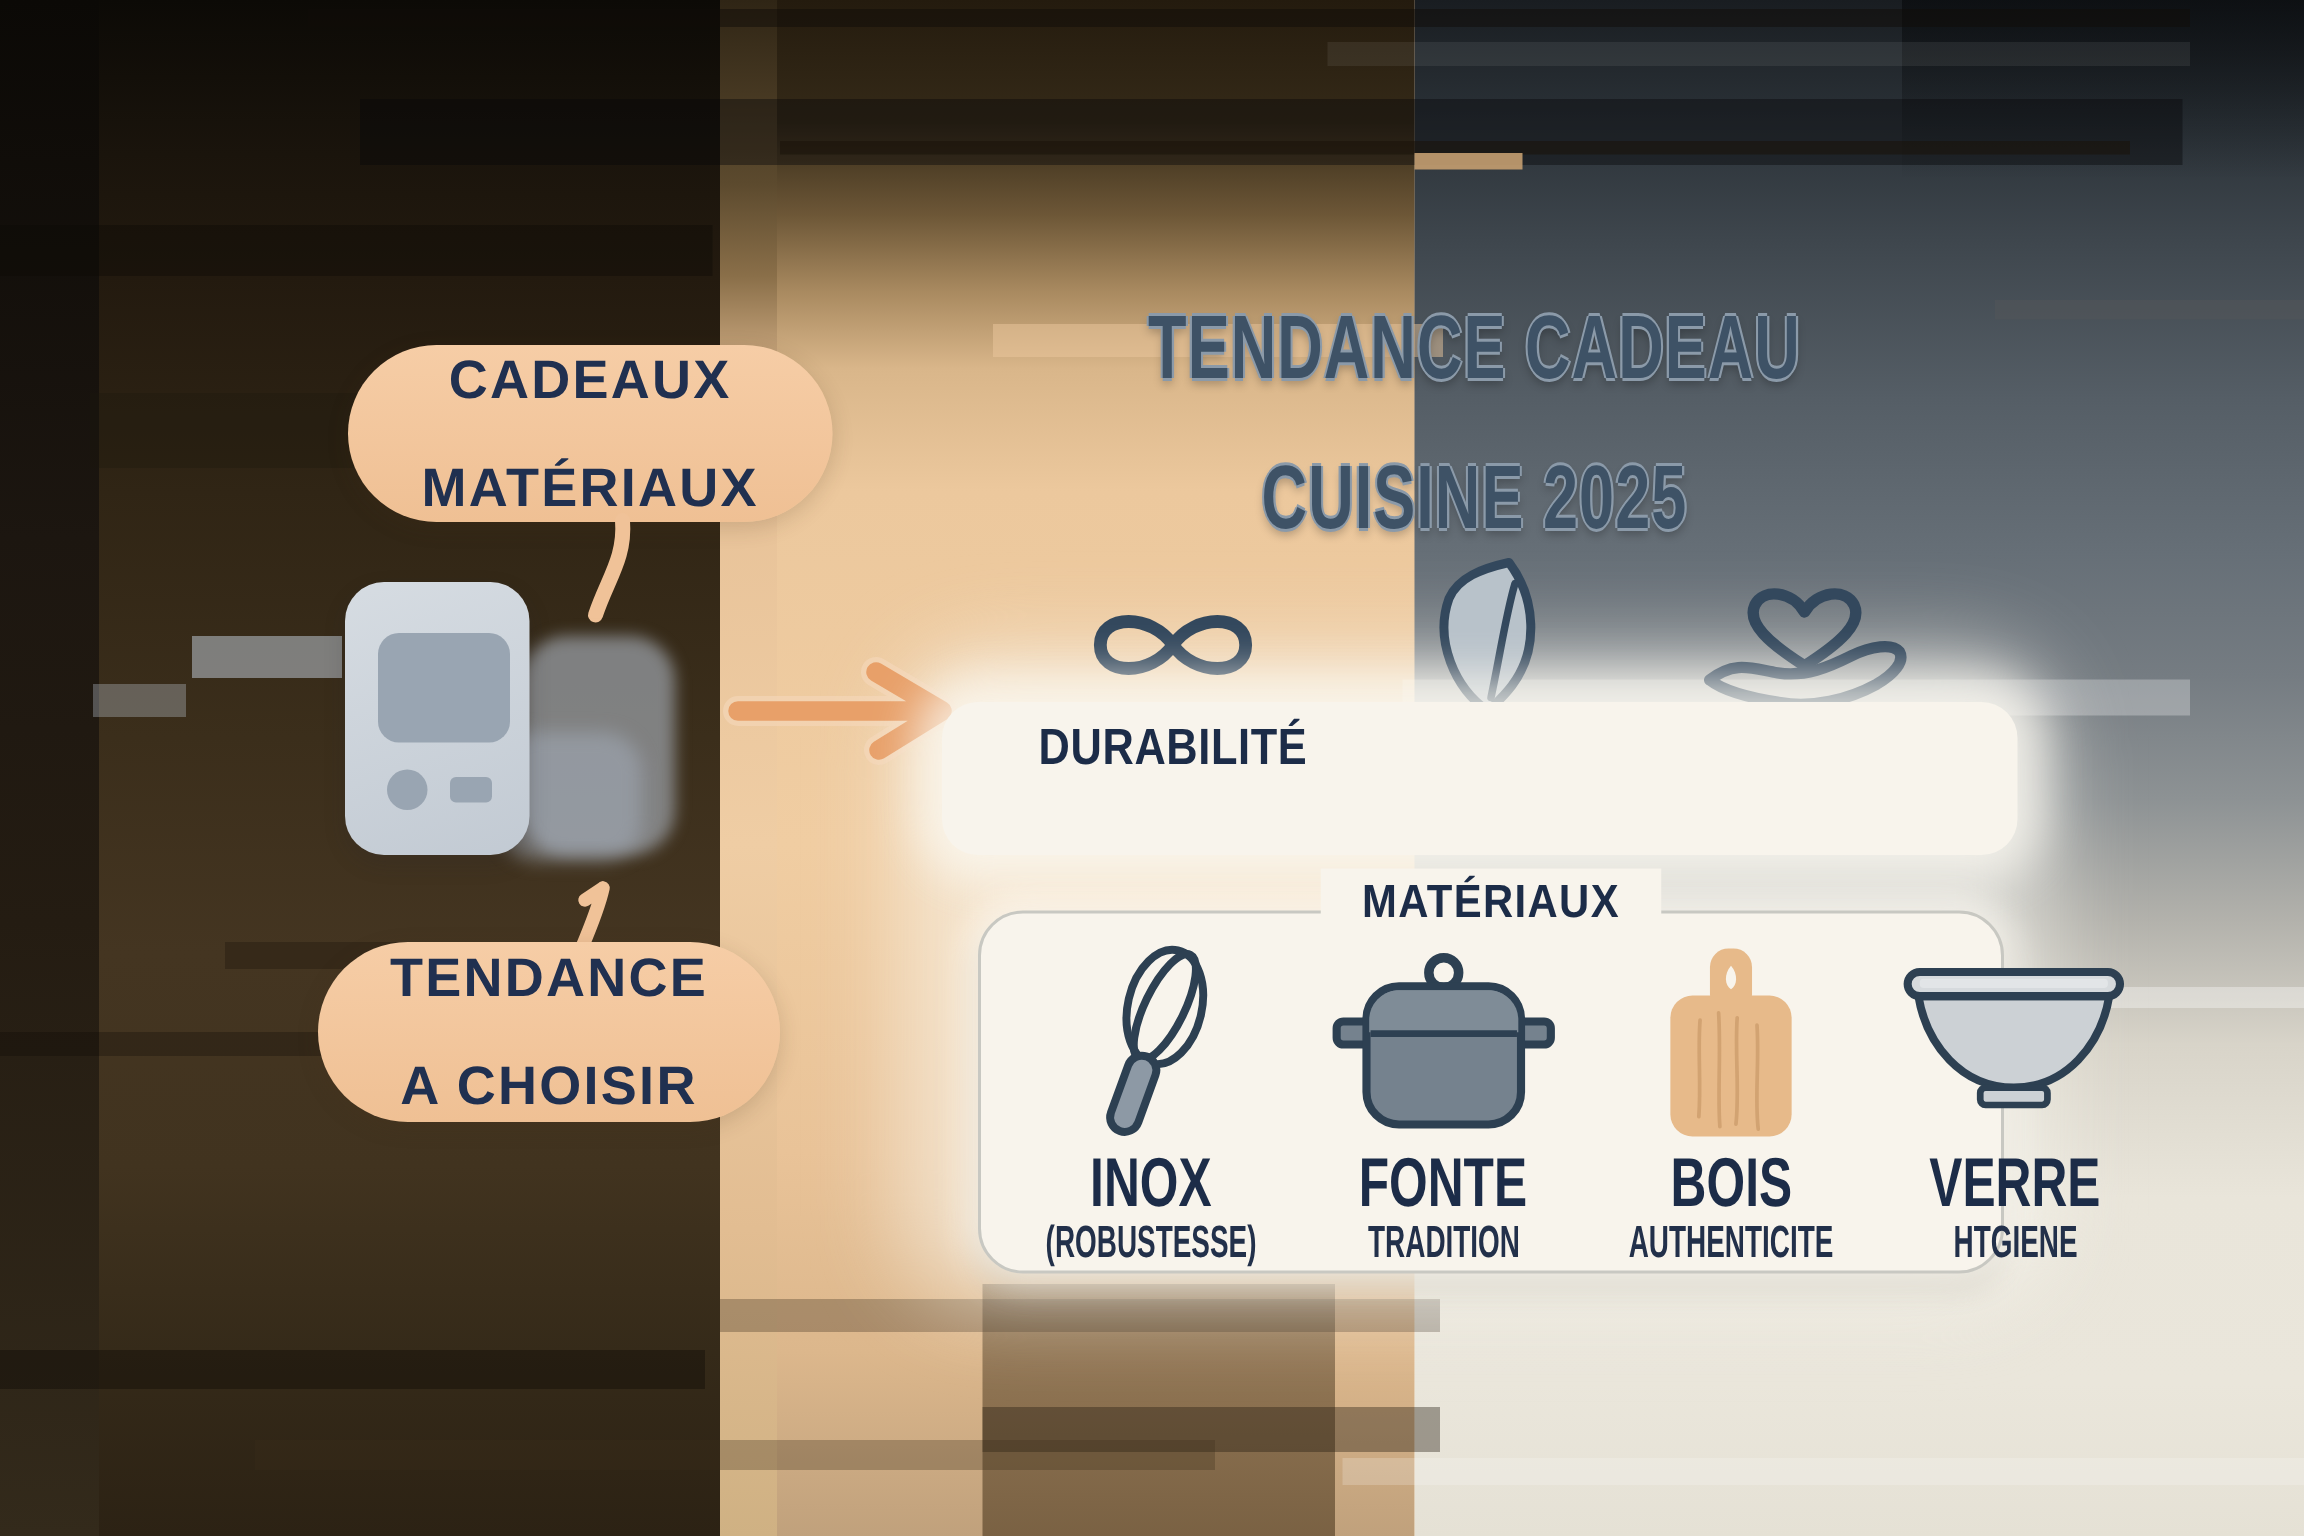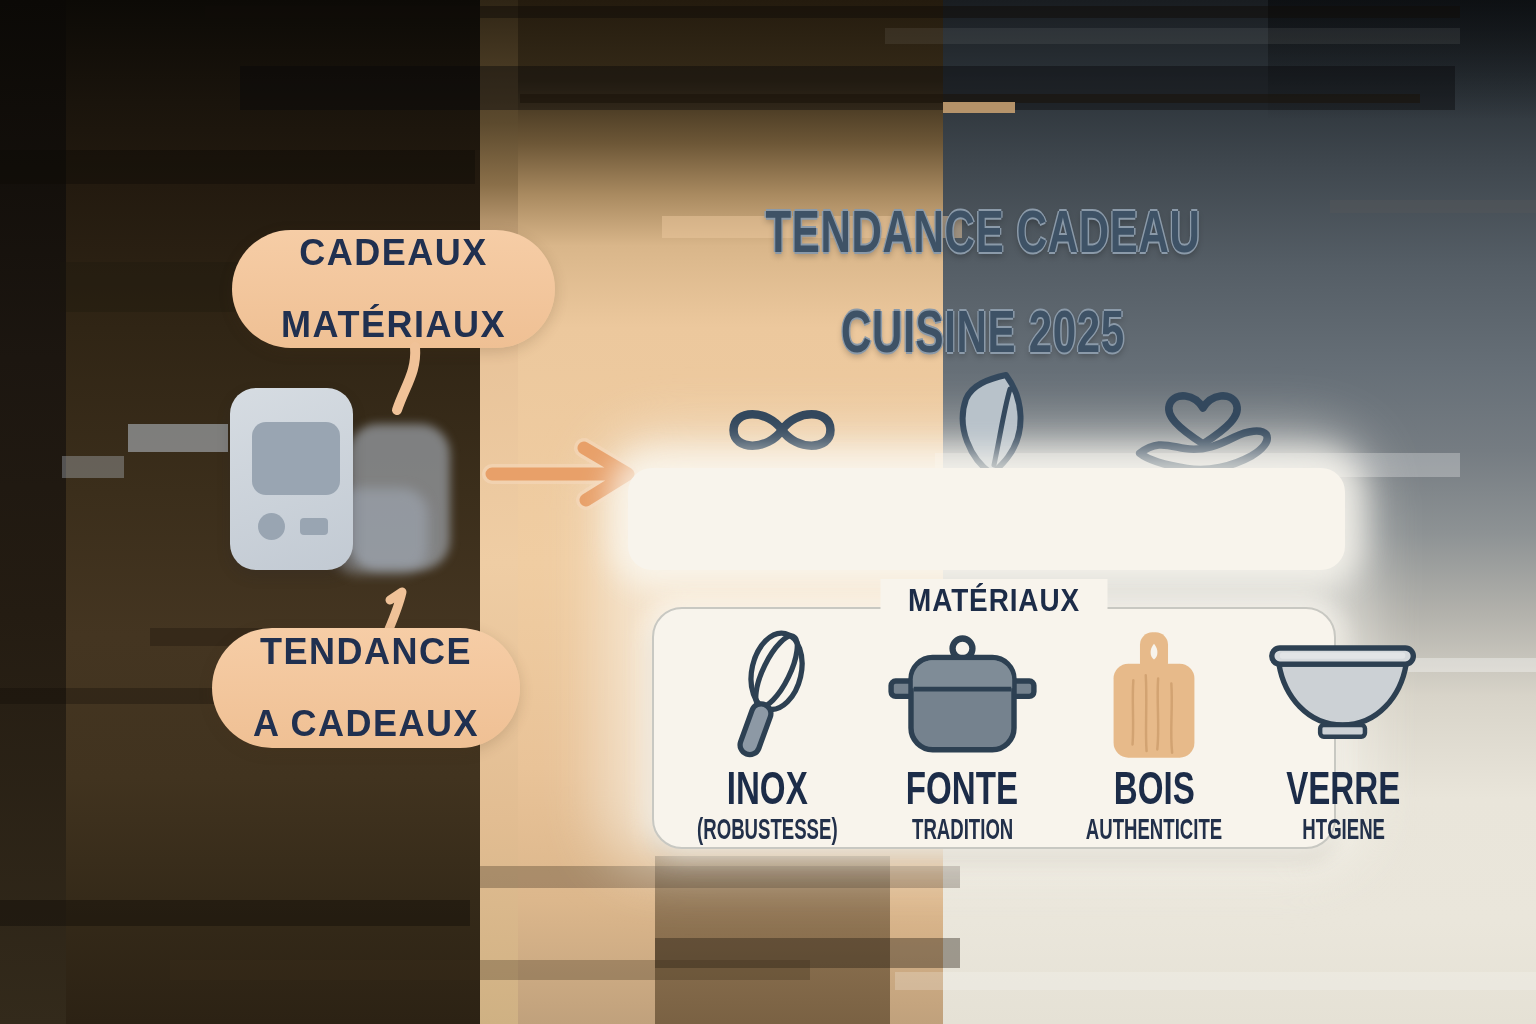--- a/index.html
+++ b/index.html
@@ -133,21 +133,21 @@
   <div class="abs app-body"></div>
   <div class="abs app-screen"></div>
   <div class="abs app-knob"></div>
   <div class="abs app-btn"></div>
 
   <svg class="abs" style="left:368px;top:584px" width="56" height="66" viewBox="0 0 56 66">
     <path d="M14,62 C22,42 30,26 34,8 M34,8 L22,16" fill="none" stroke="#f0c298" stroke-width="9" stroke-linecap="round" stroke-linejoin="round"></path>
   </svg>
   <div class="abs bubble bubble2">
     <span>TENDANCE</span>
-    <span>A CADEAUX</span>
+    <span>A CHOISIR</span>
   </div>
 
   <svg class="abs" style="left:478px;top:438px" width="180" height="72" viewBox="0 0 180 72">
     <g fill="none" stroke-linecap="round" stroke-linejoin="round">
       <path d="M14,36 H132 M106,10 L150,36 L108,62" stroke="#f6d9bd" stroke-width="20" opacity="0.55"></path>
       <path d="M14,36 H132 M106,10 L150,36 L108,62" stroke="#e8a069" stroke-width="13"></path>
     </g>
   </svg>
 
   <div class="abs title">
@@ -161,20 +161,21 @@
   <svg class="abs benefit-icon" style="left:950px;top:370px" width="80" height="112" viewBox="0 0 80 110">
     <path d="M56,4 C74,28 76,62 58,86 C52,94 46,99 42,103 C20,88 6,56 16,28 C22,14 38,8 56,4 Z" fill="#b8c2ca" stroke="#33485d" stroke-width="6" stroke-linejoin="round"></path>
     <path d="M44,94 C50,66 54,38 60,18" fill="none" stroke="#33485d" stroke-width="5" stroke-linecap="round"></path>
   </svg>
   <svg class="abs benefit-icon" style="left:1128px;top:374px" width="150" height="118" viewBox="0 0 150 125">
     <path d="M75,74 C50,58 34,44 40,31 C46,19 66,21 75,36 C84,21 104,19 110,31 C116,44 100,58 75,74 Z" fill="none" stroke="#33485d" stroke-width="8" stroke-linejoin="round"></path>
     <path d="M8,84 C26,70 38,76 56,79 C76,82 92,75 108,67 C122,60 137,58 142,64 C146,71 138,80 126,87 C106,98 80,104 58,100 C38,97 18,92 8,84" fill="none" stroke="#33485d" stroke-width="8" stroke-linecap="round" stroke-linejoin="round"></path>
   </svg>
 
   <div class="abs panel1">
+    <div class="blabel bl1"><span>DURABILITÉ</span></div>
   </div>
 
   <div class="abs panel2">
     <div class="p2-title"><span>MATÉRIAUX</span></div>
 
     <div class="mat-col">
       <div class="mat-iconbox">
         <svg width="90" height="132" viewBox="0 0 90 150" style="transform:rotate(20deg)">
           <ellipse cx="46" cy="46" rx="28" ry="44" fill="none" stroke="#2d4052" stroke-width="6" transform="rotate(-7 46 46)"></ellipse>
           <ellipse cx="46" cy="46" rx="15" ry="44" fill="none" stroke="#2d4052" stroke-width="6" transform="rotate(6 46 46)"></ellipse>

